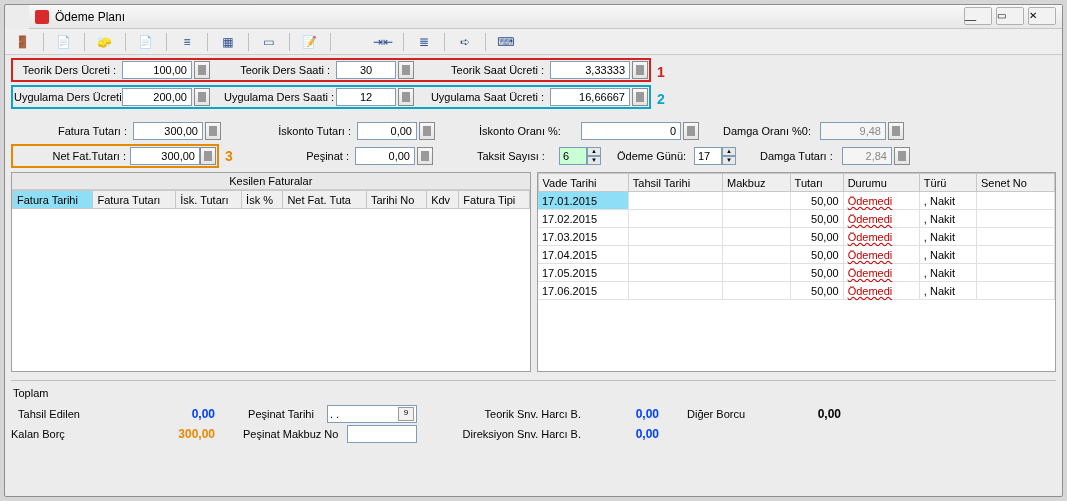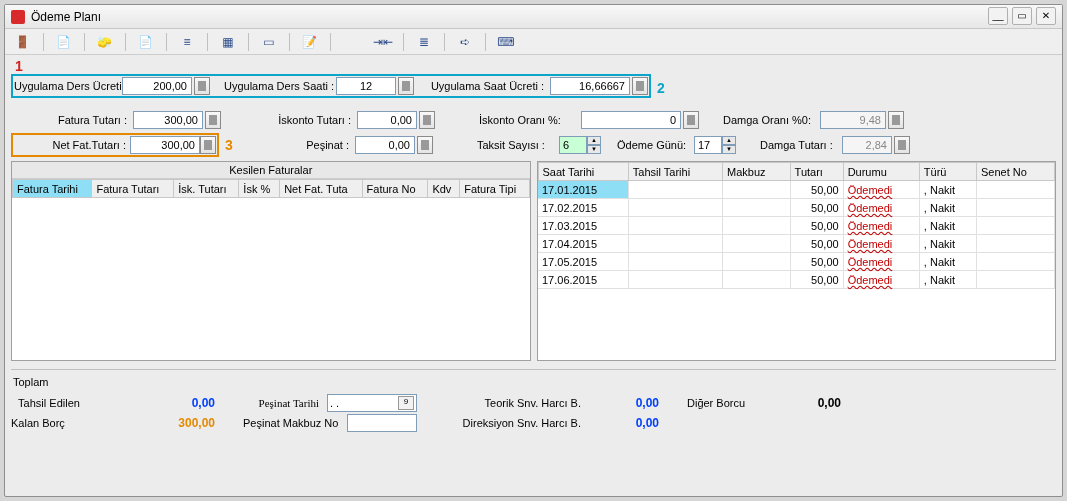--- a/index.html
+++ b/index.html
@@ -1,22 +1,22 @@
 <!DOCTYPE html>
 <html><head>
 <meta charset="utf-8">
 <style>
   * { box-sizing: border-box; margin: 0; padding: 0; }
   body { font-family: Tahoma, Verdana, sans-serif; font-size: 11px; background: #d6d6d6; padding: 4px; color: #000; }
   .window { background: #ececec; border: 1px solid #8e8e8e; width: 1059px; height: 493px; position: relative; border-radius: 2px; }
-  .titlebar { height: 24px; display: flex; align-items: center; background: linear-gradient(#f8f8f8, #e7e7e7); border-bottom: 1px solid #c8c8c8; padding: 8px 6px; }
+  .titlebar { height: 24px; display: flex; align-items: center; background: linear-gradient(#f8f8f8, #e7e7e7); border-bottom: 1px solid #c8c8c8; padding: 8px 6px; margin-left: 24px; }
   .titlebar .icon { width: 14px; height: 14px; background: #d82a2a; border-radius: 2px; margin-right: 6px; }
   .titlebar .title { flex: 1; font-size: 12px; }
   .titlectrls { display: flex; gap: 4px; position: absolute; right: 6px; top: 2px; }
-  .titlectrls .btn { width: 20px; height: 18px; border: 1px solid #b0b0b0; background: #f2f2f2; font-size: 10px; text-align: center; line-height: 16px; border-radius: 2px; cursor: pointer; }
+  .titlectrls .btn { width: 28px; height: 18px; border: 1px solid #b0b0b0; background: #f2f2f2; font-size: 10px; line-height: 16px; border-radius: 2px; cursor: pointer; }
   .toolbar { height: 26px; background: #efefef; display: flex; align-items: center; padding: 2px 4px; gap: 2px; border-bottom: 1px solid #ccc; }
   .tbar-btn { width: 28px; height: 20px; border: 1px solid transparent; display: flex; align-items: center; justify-content: center; cursor: pointer; }
   .tbar-sep { width: 1px; height: 18px; background: #c0c0c0; margin: 0 4px; }
 
   .content { padding: 3px 6px; }
 
   .row-group { border: 2px solid transparent; margin-bottom: 3px; padding: 1px; }
   .row-red { border-color: #d42020; }
   .row-blue { border-color: #0aa5c8; }
 
@@ -121,20 +121,33 @@
       </div>
     <div class="tbar-sep"></div>
     <div class="tbar-btn">
         <span class="ic">⌨</span>
       </div>
   </div>
 
   <div class="content">
 
     <div class="flex-row">
+      <div class="row-group row-red flex-row" style="flex:0 0 auto;">
+        <span class="field-label" style="width:106px;">Teorik Ders Ücreti :</span>
+        <input class="field-input" style="width: 70px;" value="100,00">
+        <span class="calc-btn"></span>
+        <span style="width:10px"></span>
+        <span class="field-label" style="width:110px;">Teorik Ders Saati :</span>
+        <input class="field-input" style="width: 60px; text-align: center;" value="30">
+        <span class="calc-btn"></span>
+        <span style="width:10px"></span>
+        <span class="field-label" style="width:120px;">Teorik Saat Ücreti :</span>
+        <input class="field-input" style="width: 80px;" value="3,33333">
+        <span class="calc-btn"></span>
+      </div>
       <span class="marker">1</span>
     </div>
 
     <div class="flex-row">
       <div class="row-group row-blue flex-row" style="flex:0 0 auto;">
         <span class="field-label" style="width:106px;">Uygulama Ders Ücreti :</span>
         <input class="field-input" style="width: 70px;" value="200,00">
         <span class="calc-btn"></span>
         <span style="width:10px"></span>
         <span class="field-label" style="width:110px;">Uygulama Ders Saati :</span>
@@ -207,37 +220,37 @@
       <div class="table-pane">
         <div class="table-title">Kesilen Faturalar</div>
         <table class="grid">
           <thead>
               <tr id="left-head">
                 <th class="sel">Fatura Tarihi</th>
                 <th>Fatura Tutarı</th>
                 <th>İsk. Tutarı</th>
                 <th>İsk %</th>
                 <th>Net Fat. Tuta</th>
-                <th>Fatura No</th>
+                <th>Tarihi No</th>
                 <th>Kdv</th>
                 <th>Fatura Tipi</th>
               </tr>
             </thead>
           <tbody>
               <tr>
                 <td colspan="8" style="height:160px;border:none;"></td>
               </tr>
             </tbody>
         </table>
       </div>
       <div class="table-pane">
         <table class="grid">
           <thead>
               <tr id="right-head">
-                <th>Saat Tarihi</th>
+                <th>Vade Tarihi</th>
                 <th>Tahsil Tarihi</th>
                 <th>Makbuz</th>
                 <th>Tutarı</th>
                 <th>Durumu</th>
                 <th>Türü</th>
                 <th>Senet No</th>
               </tr>
             </thead>
           <tbody id="right-body">
               <tr>
@@ -300,21 +313,21 @@
     </div>
 
     <div style="height:4px"></div>
 
     <div class="footer">
       <div style="padding:2px 2px 4px;">Toplam</div>
       <div class="foot-row">
         <span class="field-label" style="width:80px;text-align:center;">Tahsil Edilen</span>
         <span class="big-val blue-val" style="width:120px;">0,00</span>
         <span style="width:20px"></span>
-        <span class="field-label" style="width:80px;text-align:right;font-family:Liberation Serif, serif;">Peşinat Tarihi</span>
+        <span class="field-label" style="width:80px;text-align:center;">Peşinat Tarihi</span>
         <div class="date-input">
           <span>.  .</span>
           <span class="date-btn">9</span>
         </div>
         <span style="width:30px"></span>
         <span class="field-label" style="width:130px;">Teorik Snv. Harcı B.</span>
         <span class="big-val blue-val">0,00</span>
         <span style="width:20px"></span>
         <span class="field-label" style="width:70px;text-align:left;">Diğer Borcu</span>
         <span class="big-val" style="width:80px;">0,00</span>

